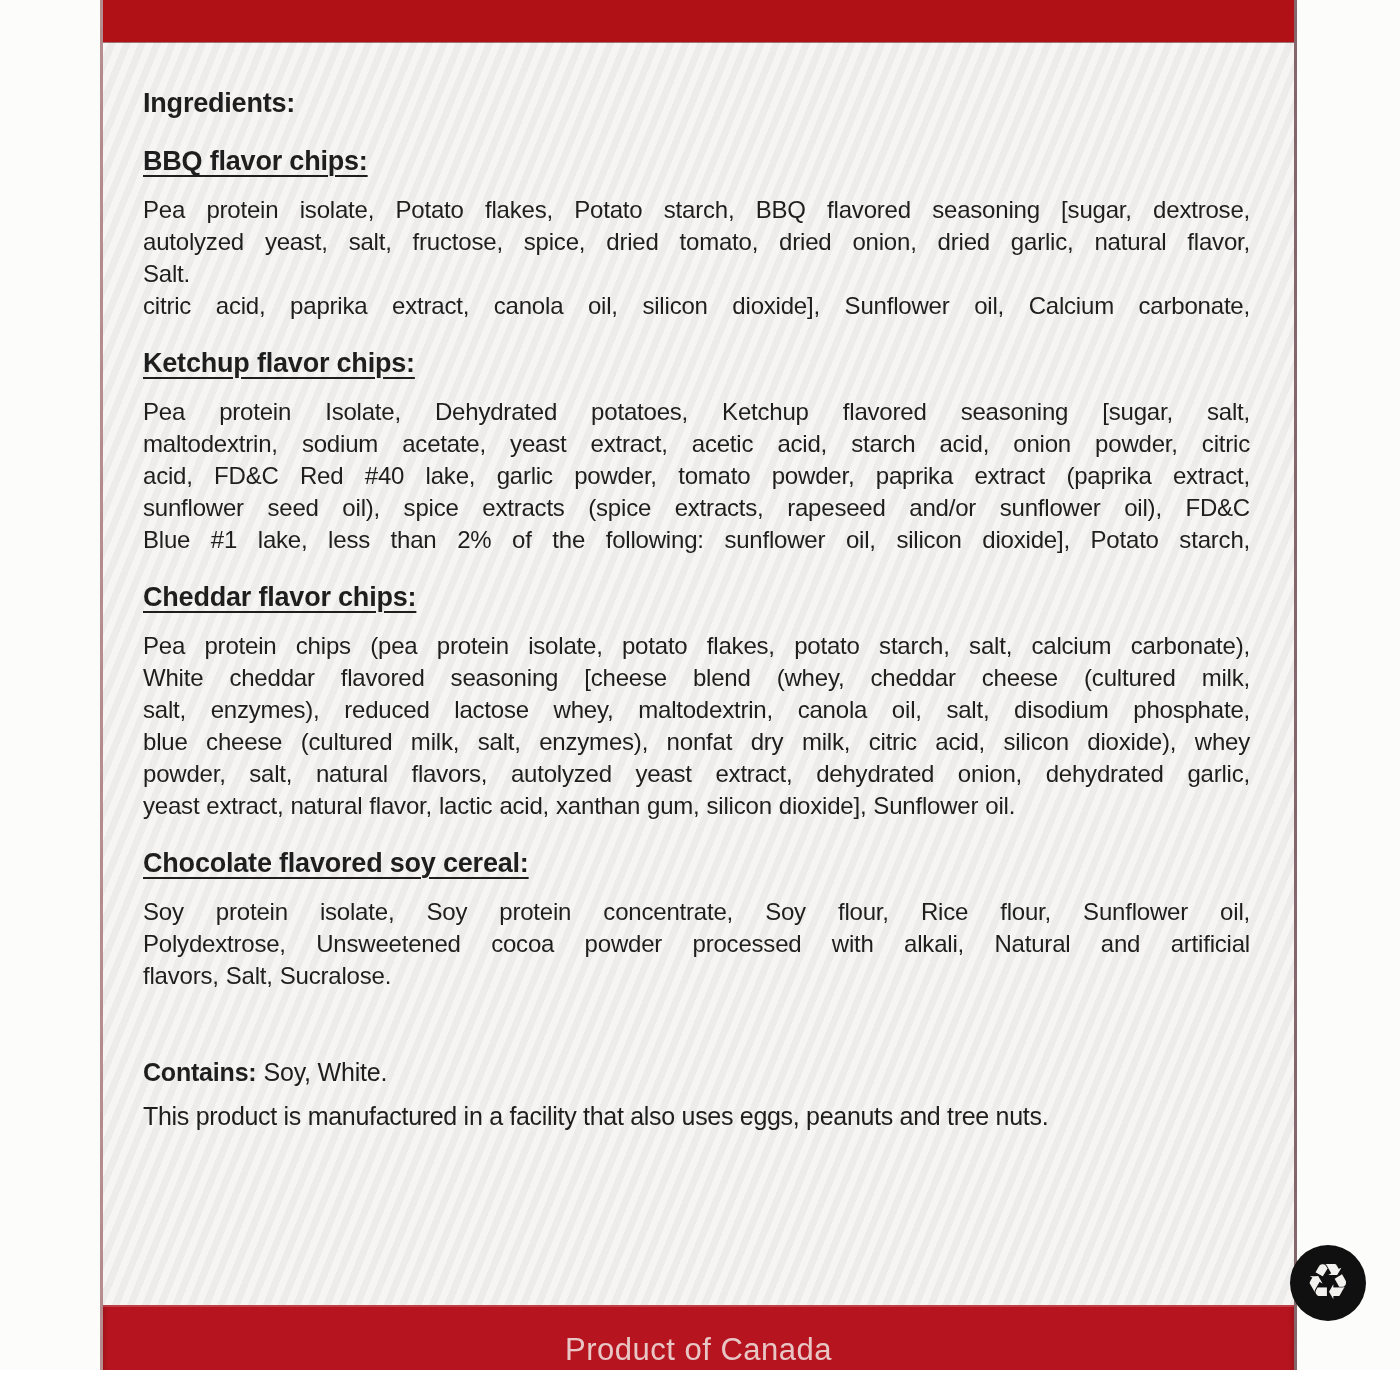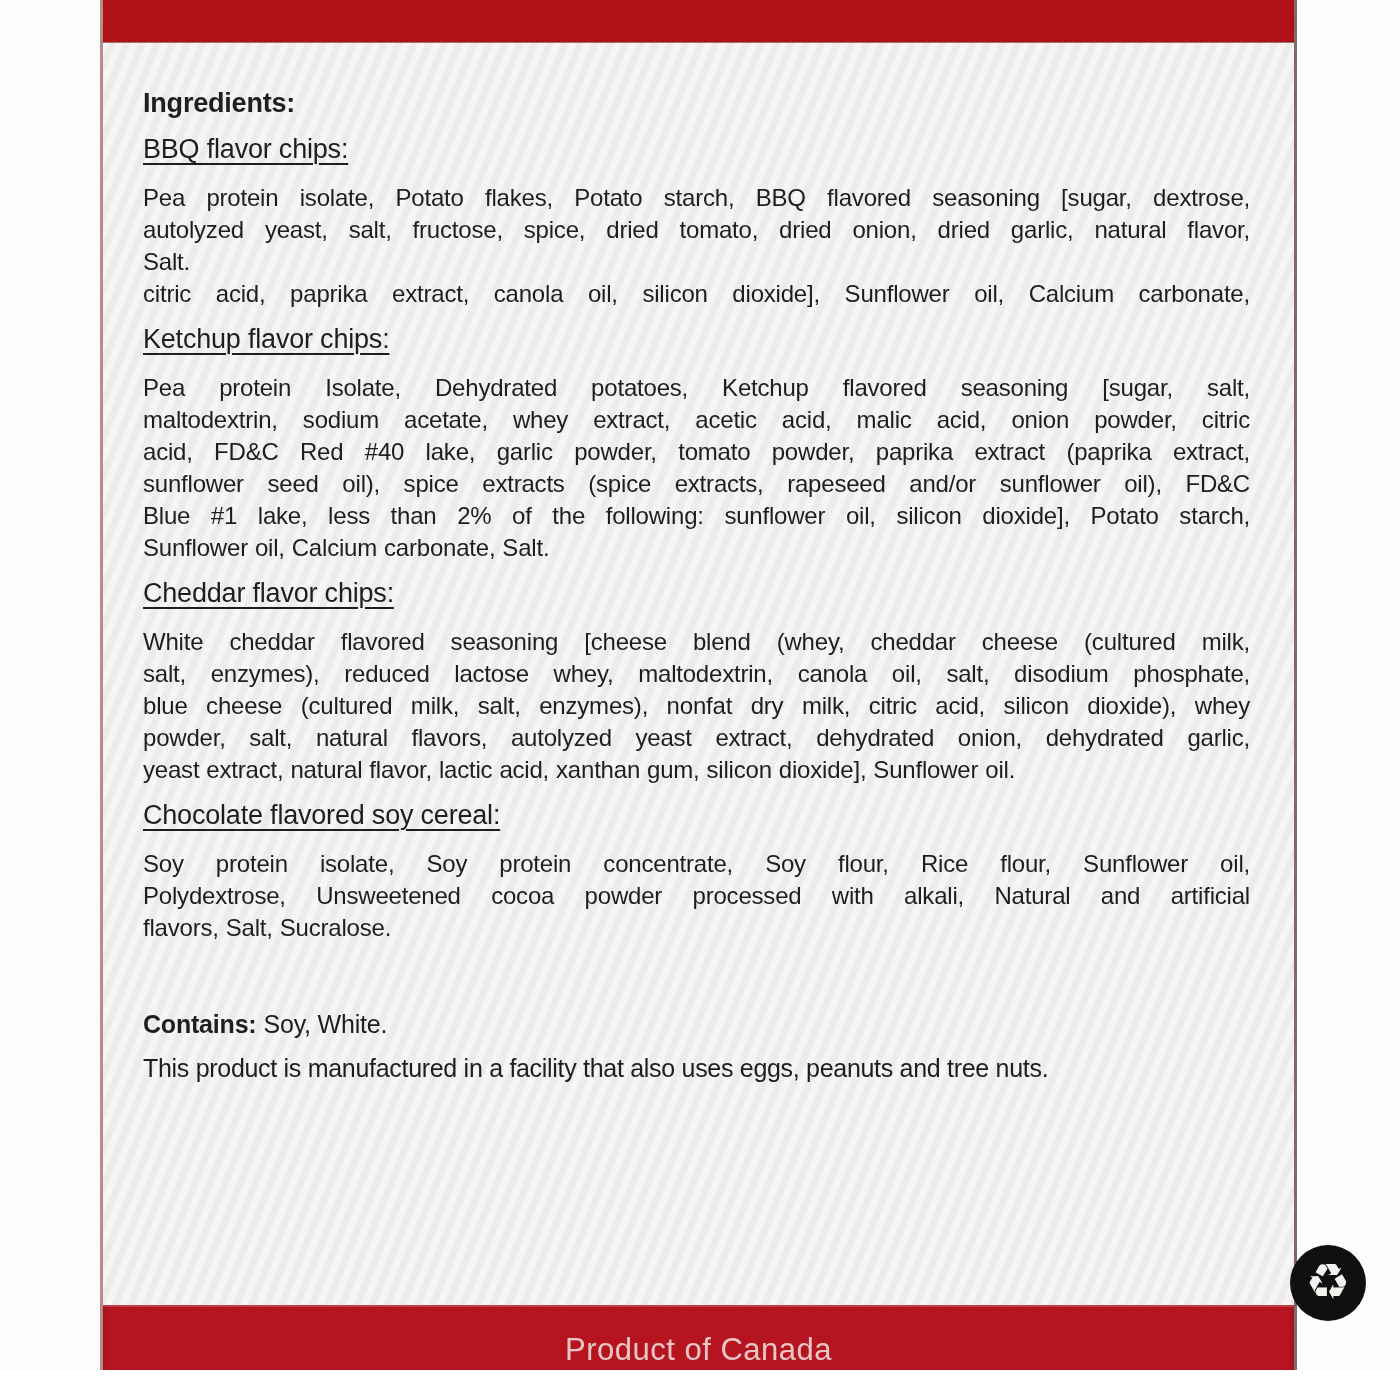--- a/index.html
+++ b/index.html
@@ -73,21 +73,21 @@
 
   .ing-title {
     font-size: 27px;
     line-height: 34px;
     font-weight: 700;
     letter-spacing: -0.2px;
   }
 
   .section { margin: 0; }
 
-  .sec-heading-row { margin-top: 12px; line-height: 34px; }
+  .sec-heading-row { margin-top: 24px; line-height: 34px; font-weight: bold; }
 
   .sec-heading {
     font-size: 27px;
     letter-spacing: -0.2px;
     text-decoration: underline;
     text-decoration-thickness: 2px;
     text-underline-offset: 5px;
     padding-right: 10px; 
   }
 
@@ -168,33 +168,33 @@
             <div class="pline">citric acid, paprika extract, canola oil, silicon dioxide], Sunflower oil, Calcium carbonate,</div>
           </div>
       </div>
 
       <div class="section">
         <div class="sec-heading-row">
           <span class="sec-heading">Ketchup flavor chips:</span>
         </div>
         <div class="sec-lines">
             <div class="pline">Pea protein Isolate, Dehydrated potatoes, Ketchup flavored seasoning [sugar, salt,</div>
-            <div class="pline">maltodextrin, sodium acetate, whey extract, acetic acid, malic acid, onion powder, citric</div>
+            <div class="pline">maltodextrin, sodium acetate, yeast extract, acetic acid, starch acid, onion powder, citric</div>
             <div class="pline">acid, FD&amp;C Red #40 lake, garlic powder, tomato powder, paprika extract (paprika extract,</div>
             <div class="pline">sunflower seed oil), spice extracts (spice extracts, rapeseed and/or sunflower oil), FD&amp;C</div>
             <div class="pline">Blue #1 lake, less than 2% of the following: sunflower oil, silicon dioxide], Potato starch,</div>
-            <div class="pline pl-last">Sunflower oil, Calcium carbonate, Salt.</div>
           </div>
       </div>
 
       <div class="section">
         <div class="sec-heading-row">
           <span class="sec-heading">Cheddar flavor chips:</span>
         </div>
         <div class="sec-lines">
+            <div class="pline">Pea protein chips (pea protein isolate, potato flakes, potato starch, salt, calcium carbonate),</div>
             <div class="pline">White cheddar flavored seasoning [cheese blend (whey, cheddar cheese (cultured milk,</div>
             <div class="pline">salt, enzymes), reduced lactose whey, maltodextrin, canola oil, salt, disodium phosphate,</div>
             <div class="pline">blue cheese (cultured milk, salt, enzymes), nonfat dry milk, citric acid, silicon dioxide), whey</div>
             <div class="pline">powder, salt, natural flavors, autolyzed yeast extract, dehydrated onion, dehydrated garlic,</div>
             <div class="pline pl-last">yeast extract, natural flavor, lactic acid, xanthan gum, silicon dioxide], Sunflower oil.</div>
           </div>
       </div>
 
       <div class="section">
         <div class="sec-heading-row">

